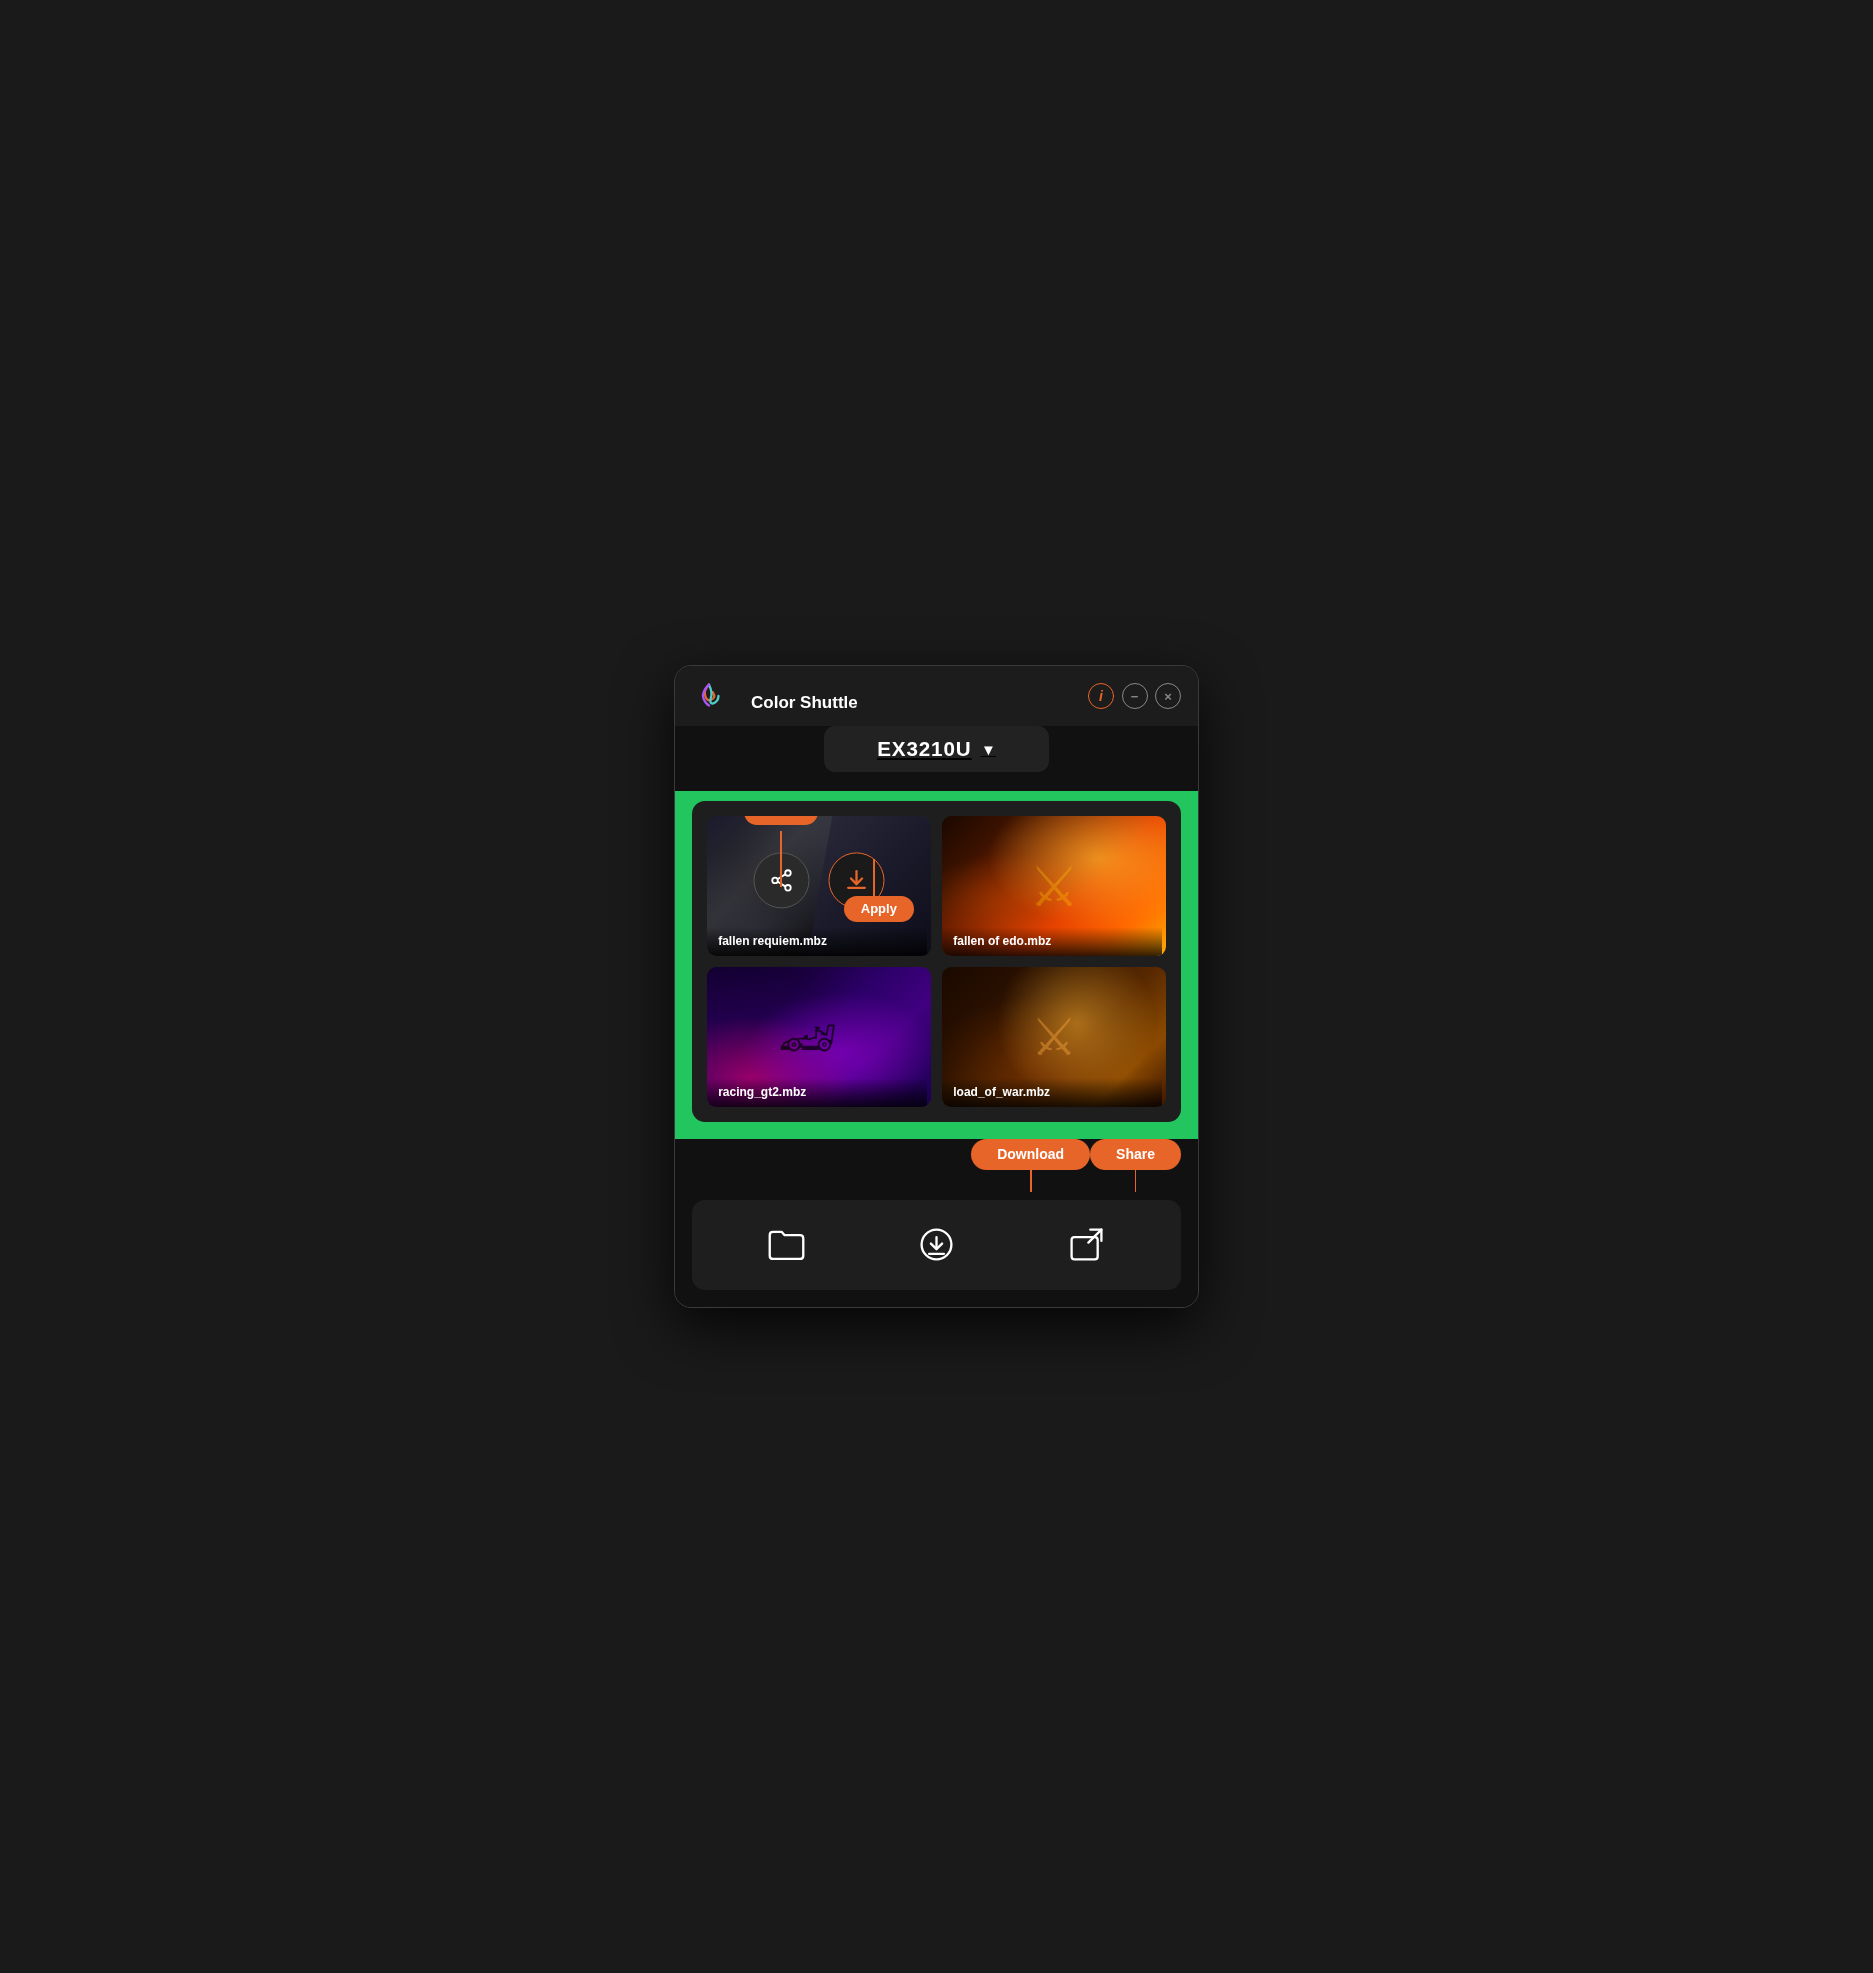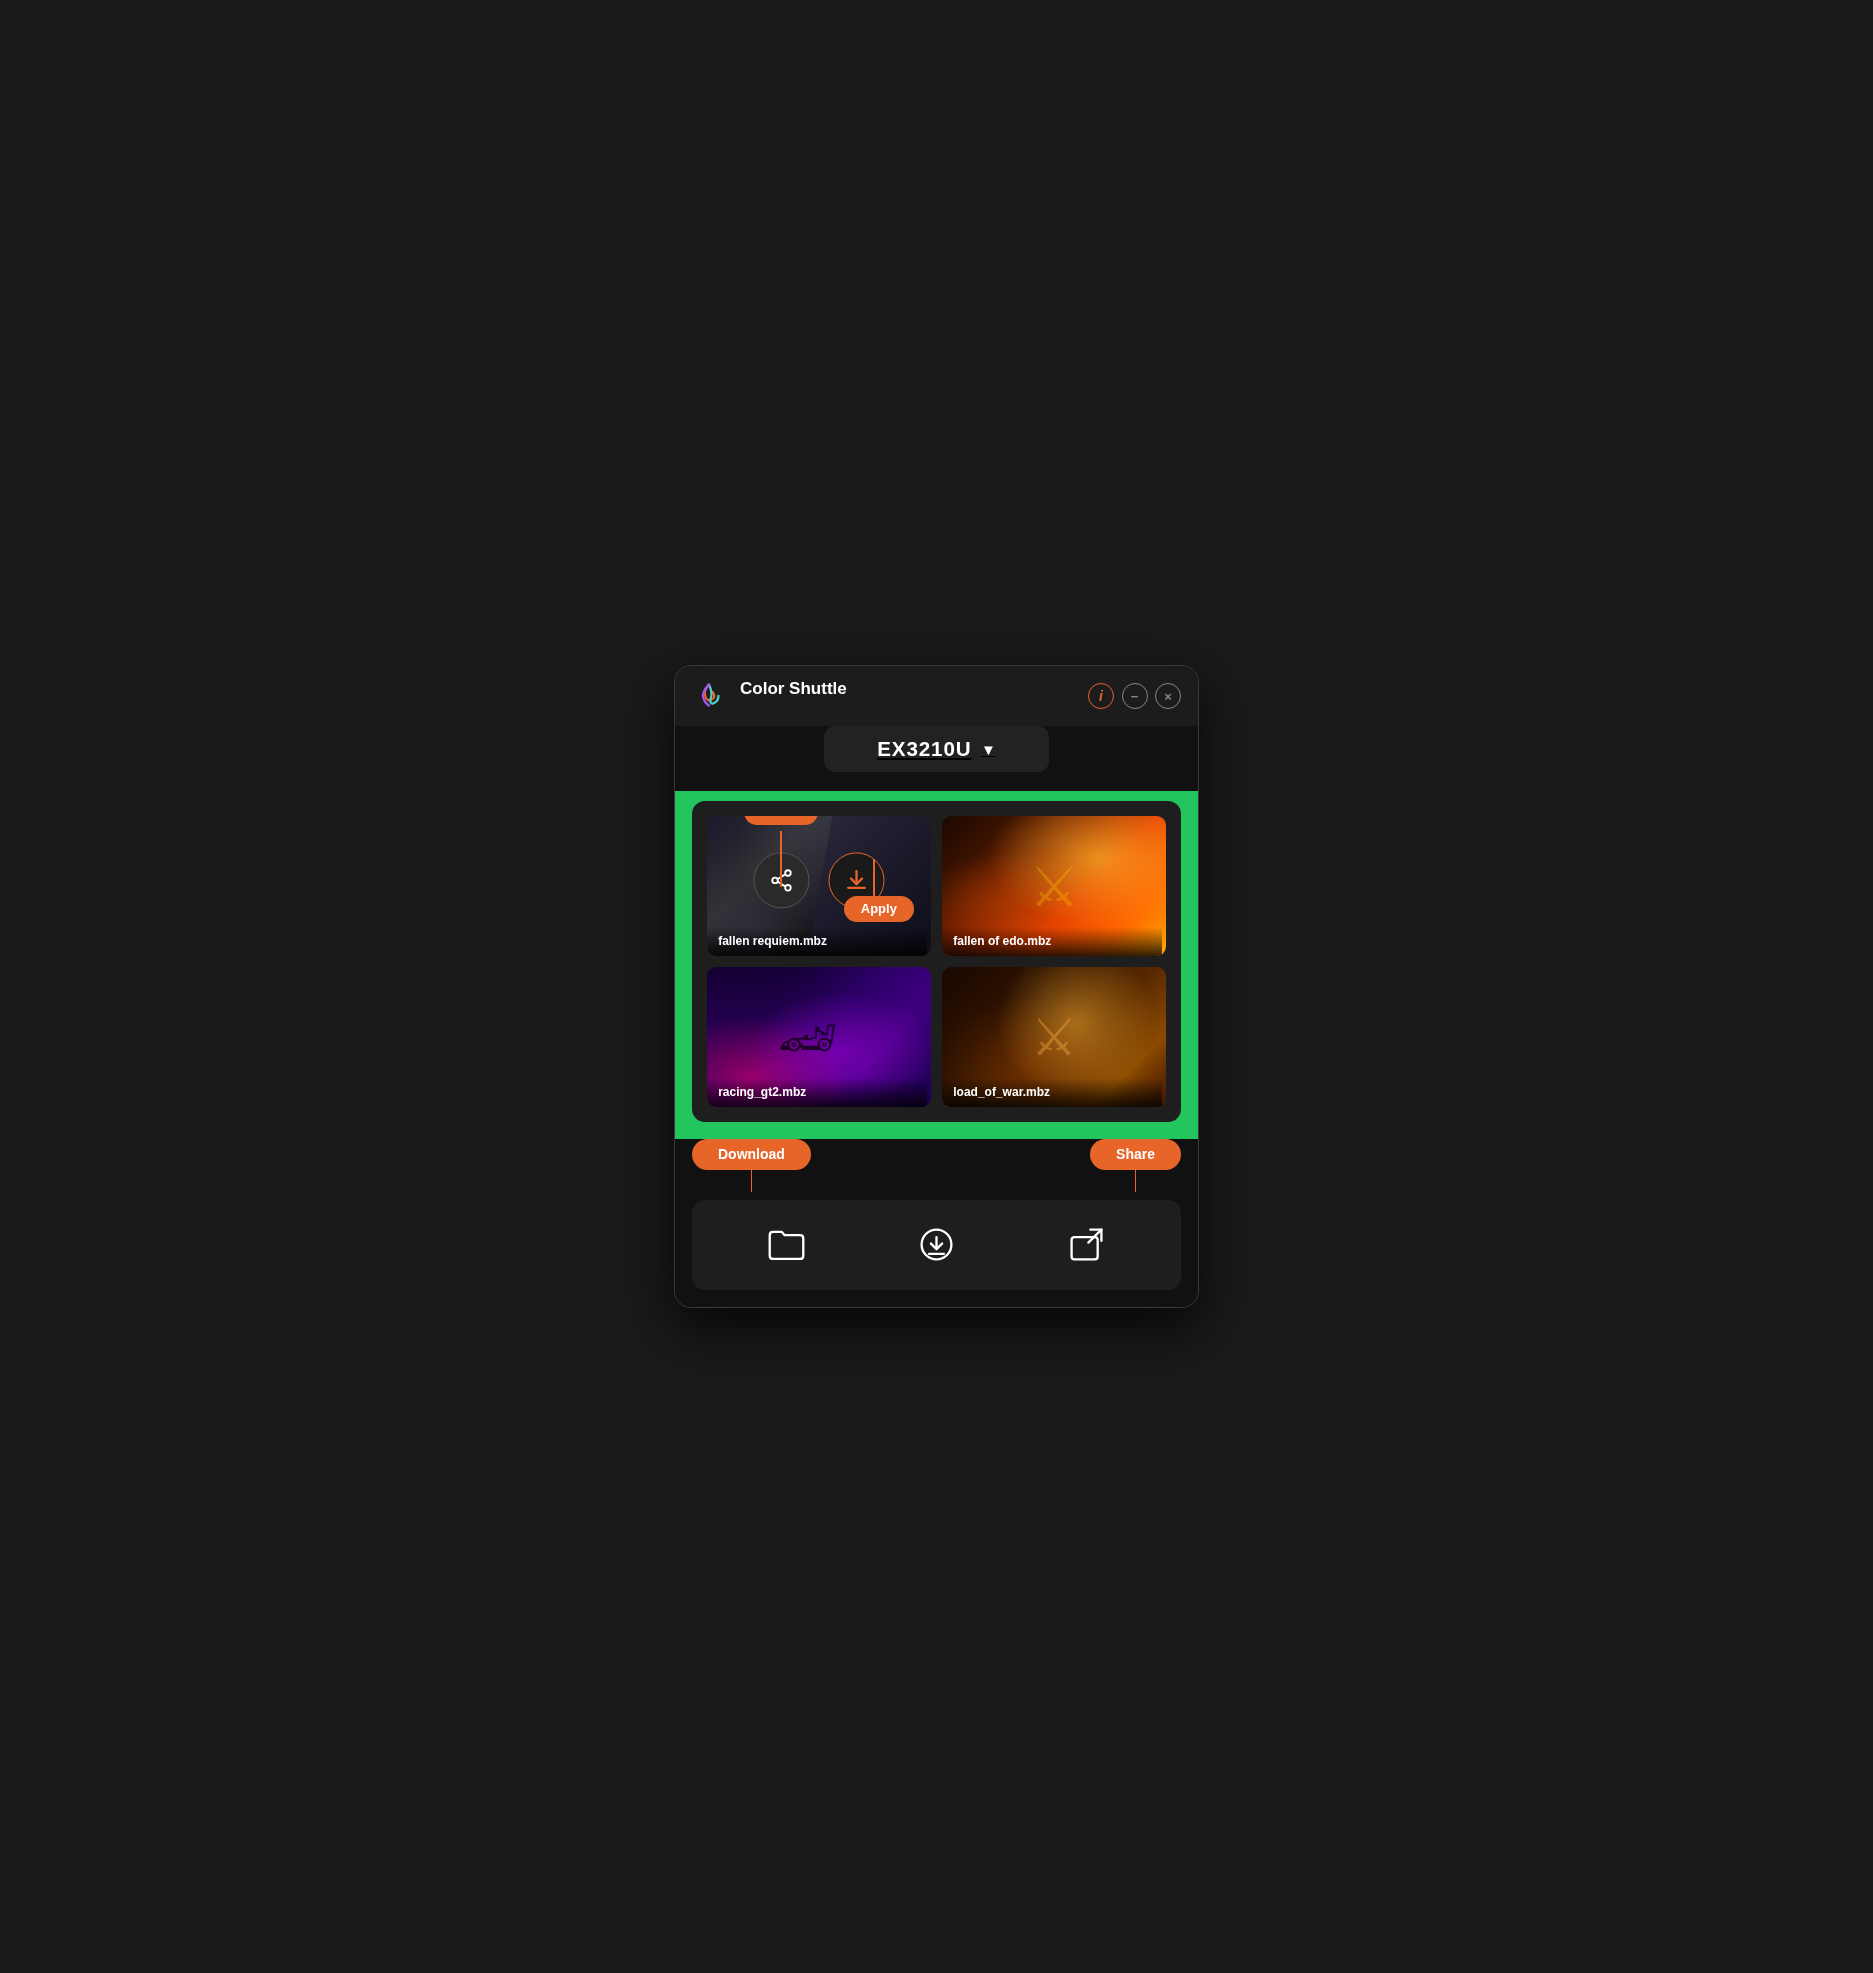--- a/index.html
+++ b/index.html
@@ -22,22 +22,22 @@
     
     .title-bar {
       display: flex;
       align-items: center;
       justify-content: space-between;
       padding: 13px 17px;
       background: #1c1c1c;
     }
     .title-bar-left {
       display: flex;
-      align-items: flex-start;
-      gap: 14px;
+      align-items: flex-end;
+      gap: 25px;
     }
     .logo-icon {
       width: 34px;
       height: 34px;
     }
     .app-title {
       color: #ffffff;
       font-size: 17px;
       font-weight: 600;
     }
@@ -312,22 +312,21 @@
       font-weight: 600;
     }
     
     .bottom-section {
       background: #111;
       padding: 0 17px 17px;
     }
     
     .toolbar-labels {
       display: flex;
-      justify-content: space-between;
-      gap: 56px;
+      justify-content: flex-end;
       margin-bottom: 7.5px;
       position: relative;
     }
     .toolbar-label-btn {
       background: #e8652a;
       color: white;
       padding: 7.5px 26px;
       border-radius: 19px;
       font-size: 14px;
       font-weight: 700;

